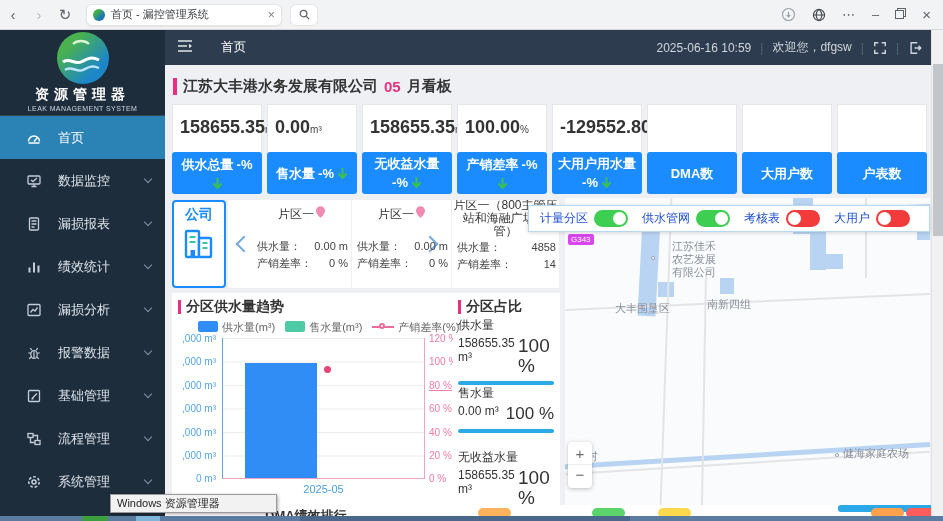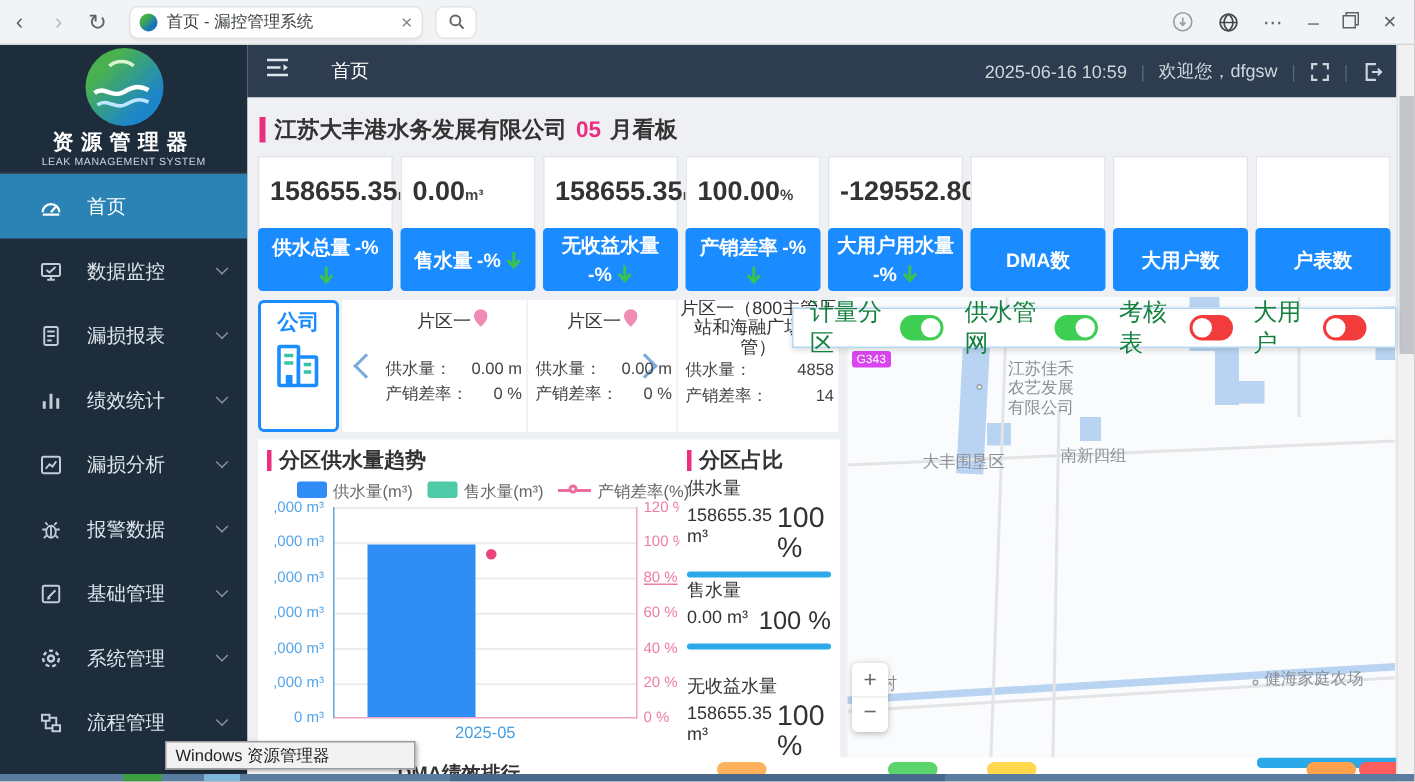--- a/index.html
+++ b/index.html
@@ -51,21 +51,21 @@
   .content { position:absolute; left:165px; top:65px; width:766px; height:451px; background:#eef0f4; }
   .board-title { position:absolute; left:8px; top:12px; display:flex; align-items:center; gap:6px;
                  font-size:15px; font-weight:600; color:#333; }
   .pinkbar { width:4px; height:17px; background:#eb2f7f; }
   .month { color:#eb2f7f; }
 
   .kpis { position:absolute; left:7px; top:39px; display:flex; gap:5px; }
   .kpi { width:90px; }
   .kpi-val { height:48px; background:#fff; border:1px solid #e4e7ea; border-bottom:none; padding:12px 0 0 7px;
              font-size:18px; font-weight:bold; color:#333; white-space:nowrap; overflow:visible; position:relative; z-index:1; }
-  .kpi-unit { font-size:10px; font-weight:bold; color:#444;text-align:center; }
+  .kpi-unit { font-size:10px; font-weight:normal; color:#444;text-align:center; }
   .kpi-label { height:42px; background:#1a8cff; border-radius:3px; color:#fff; font-size:13px; font-weight:bold;
                display:flex; flex-wrap:wrap; align-items:center; justify-content:center; text-align:center;
                line-height:15px; padding:2px 4px; gap:0 3px; }
   .kpi-arrow { width:11px; height:13px; }
 
   
   .company-card { position:absolute; left:7px; top:135px; width:54px; height:88px; background:#fff;
                   border:2px solid #1a8cff; border-radius:4px; text-align:center;font-family:Liberation Serif, serif; }
   .company-card .lbl { color:#1a8cff; font-size:14px; font-weight:bold; margin-top:4px; }
   .carousel { position:absolute; left:63px; top:135px; width:332px; height:88px; background:#fff; overflow:hidden; }
@@ -87,21 +87,21 @@
   .mdot { position:absolute; width:4px; height:4px; border:1px solid #9aa0aa; border-radius:50%; background:#fff; }
   .badge { position:absolute; left:3px; top:36px; background:#d946ef; color:#fff; font-size:8px; padding:1px 3px; border-radius:2px; }
   .zoomctl { position:absolute; left:3px; top:244px; width:24px; height:46px; background:#fff; border-radius:4px;
              box-shadow:0 1px 4px rgba(0,0,0,.25); text-align:center; color:#666; font-size:15px; }
   .zoomctl .zi { height:23px; line-height:23px; border-bottom:1px solid #eee; }
   .zoomctl .zo { height:22px; line-height:20px; }
 
   
   .togglebar { position:absolute; left:363px; top:140px; height:27px; display:flex; align-items:center; gap:6px;
                background:#fff; border:1px solid #b5d9f5; box-shadow:0 1px 4px rgba(0,0,0,.15); padding:0 11px; z-index:5; }
-  .tg-label { font-size:16px; color:#15803d; }
+  .tg-label { font-size:12px; color:#1d4ed8; }
   .switch { width:34px; height:17px; border-radius:9px; position:relative; margin-right:8px; }
   .switch.on { background:#3ecf52; } .switch.off { background:#f23c3c; }
   .knob { position:absolute; top:2px; width:13px; height:13px; border-radius:50%; background:#fff; }
   .on .knob { right:2px; } .off .knob { left:2px; }
 
   
   .charts { position:absolute; left:7px; top:228px; width:388px; height:212px; background:#fff; }
   .sec-title { position:absolute; display:flex; align-items:center; gap:5px; font-size:14px; font-weight:600; color:#333; }
   .sec-title .pinkbar { height:14px; width:3px; }
   .legend { position:absolute; left:26px; top:27px; display:flex; align-items:center; gap:10px; font-size:11px; color:#666; }
@@ -244,34 +244,34 @@
     </div>
     <div class="menu-item">
       <svg class="mi" viewBox="0 0 16 16" fill="none" stroke="currentColor" stroke-width="1.3">
           <rect x="2.5" y="2.5" width="11" height="11" rx="1"></rect>
           <path d="M6 10.5 11 5.5M5.5 11.2l2-.5"></path>
         </svg>
       <span>基础管理</span>
       <i class="mchev"></i>
     </div>
     <div class="menu-item">
-      <svg class="mi" viewBox="0 0 16 16" fill="none" stroke="currentColor" stroke-width="1.6">
-          <circle cx="8" cy="8" r="2"></circle>
-          <circle cx="8" cy="8" r="5.2" stroke-dasharray="2.7 1.9"></circle>
-        </svg>
-      <span>系统管理</span>
-      <i class="mchev"></i>
-    </div>
-    <div class="menu-item">
       <svg class="mi" viewBox="0 0 16 16" fill="none" stroke="currentColor" stroke-width="1.3">
           <rect x="2" y="2.5" width="5" height="4"></rect>
           <rect x="9" y="9.5" width="5" height="4"></rect>
           <path d="M4.5 6.5v5H9M11.5 9.5v-5H7"></path>
         </svg>
       <span>流程管理</span>
+      <i class="mchev"></i>
+    </div>
+    <div class="menu-item">
+      <svg class="mi" viewBox="0 0 16 16" fill="none" stroke="currentColor" stroke-width="1.6">
+          <circle cx="8" cy="8" r="2"></circle>
+          <circle cx="8" cy="8" r="5.2" stroke-dasharray="2.7 1.9"></circle>
+        </svg>
+      <span>系统管理</span>
       <i class="mchev"></i>
     </div>
     <div class="menu-item">
 
       <span></span>
 
     </div>
   </div>
 
   <div class="topbar">

